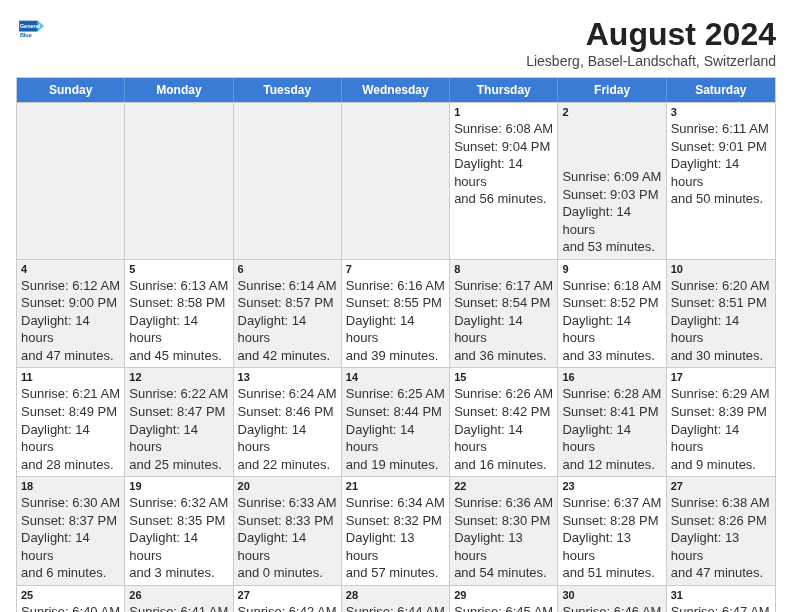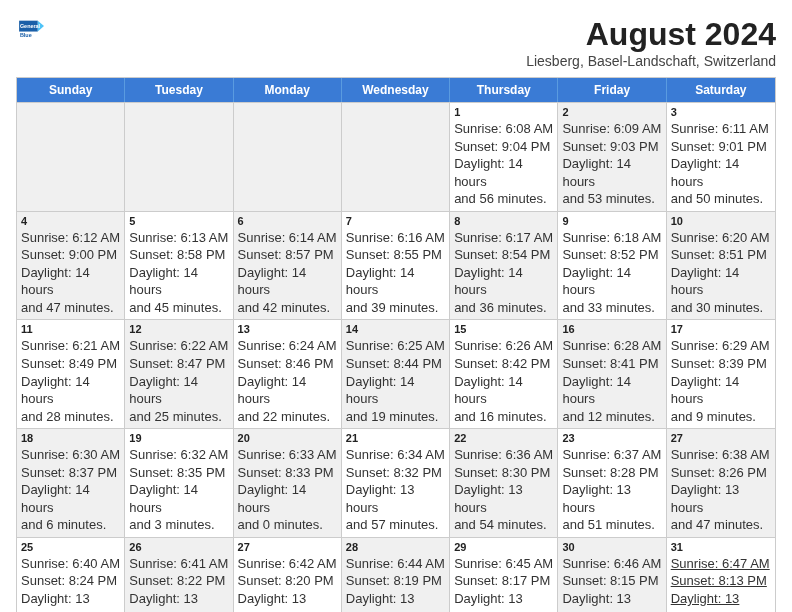--- a/index.html
+++ b/index.html
@@ -124,22 +124,22 @@
     <div class="title-block">
       <div class="main-title">August 2024</div>
       <div class="subtitle">Liesberg, Basel-Landschaft, Switzerland</div>
     </div>
   </div>
 
   <div class="calendar">
     <div class="cal-header-row">
 
     <div class="cal-header-cell">Sunday</div>
+        <div class="cal-header-cell">Monday</div>
         <div class="cal-header-cell">Tuesday</div>
-        <div class="cal-header-cell">Monday</div>
         <div class="cal-header-cell">Wednesday</div>
         <div class="cal-header-cell">Thursday</div>
         <div class="cal-header-cell">Friday</div>
         <div class="cal-header-cell">Saturday</div>
       </div>
     <div class="cal-body">
 
     <div class="cal-row">
           <div class="cal-cell empty shaded"></div>
           <div class="cal-cell empty shaded"></div>
@@ -147,21 +147,21 @@
           <div class="cal-cell empty shaded"></div>
           <div class="cal-cell">
             <div class="day-number">1</div>
             <div class="day-info" style="white-space: pre-line;">Sunrise: 6:08 AM
 Sunset: 9:04 PM
 Daylight: 14 hours
 and 56 minutes.</div>
           </div>
           <div class="cal-cell shaded">
             <div class="day-number">2</div>
-            <div class="day-info" style="white-space: pre-line;">Sunrise: 6:09 AM
+            <div class="day-info" style="white-space: pre-line; margin-top: 48px;">Sunrise: 6:09 AM
 Sunset: 9:03 PM
 Daylight: 14 hours
 and 53 minutes.</div>
           </div>
           <div class="cal-cell">
             <div class="day-number">3</div>
             <div class="day-info" style="white-space: pre-line;">Sunrise: 6:11 AM
 Sunset: 9:01 PM
 Daylight: 14 hours
 and 50 minutes.</div>

